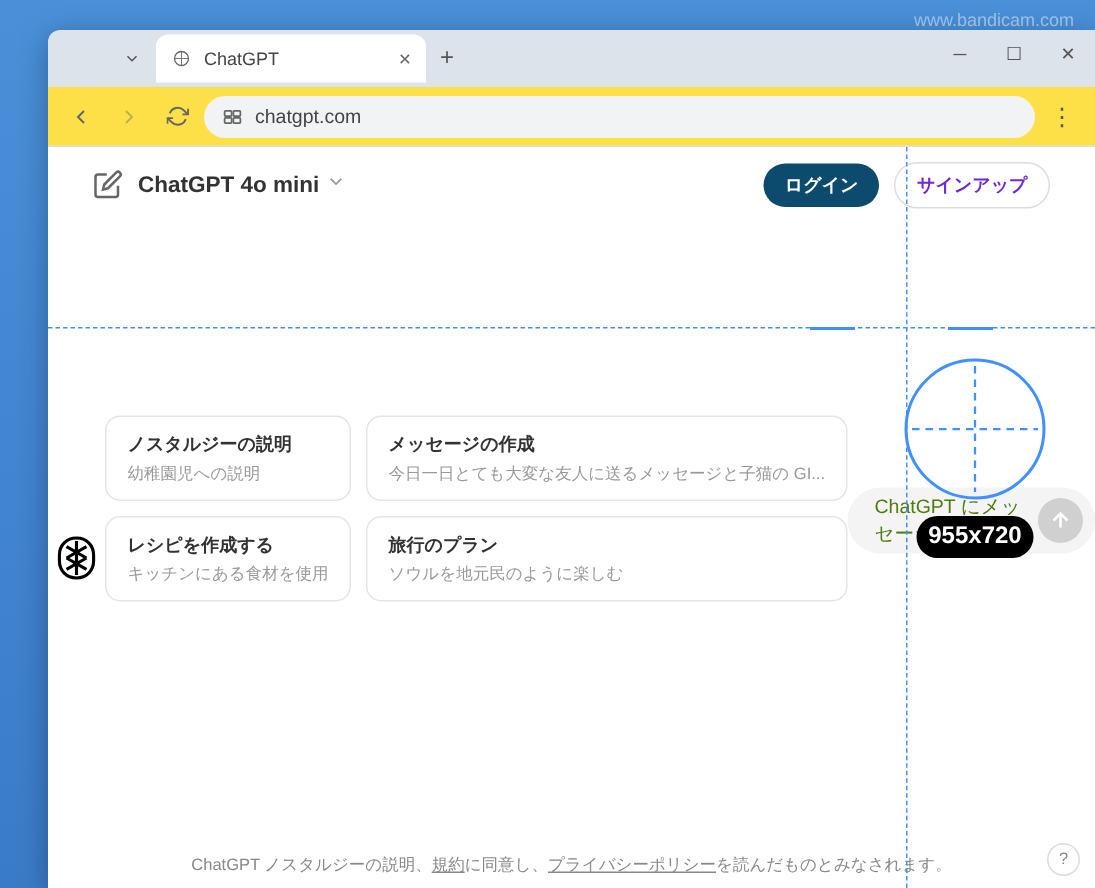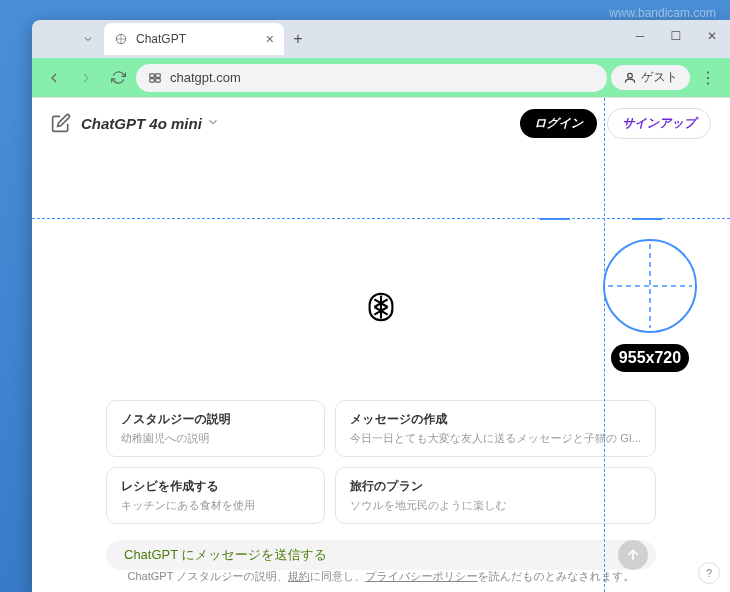--- a/index.html
+++ b/index.html
@@ -10,47 +10,47 @@
     .win-controls { position: absolute; top: 0; right: 0; display: flex; z-index: 5; }
     .win-btn { width: 36px; height: 32px; display: flex; align-items: center; justify-content: center; color: #555; font-size: 12px; }
     
     .tab-bar { height: 38px; background: #dde3ea; display: flex; align-items: center; padding-left: 8px; margin-left: 32px; }
     .tab-spacer { width: 32px; height: 30px; display: flex; align-items: center; justify-content: center; color: #555; }
     .tab { background: #fff; height: 32px; min-width: 180px; border-radius: 8px 8px 0 0; display: flex; align-items: center; padding: 0 10px; gap: 8px; font-size: 12px; color: #444; }
     .tab-icon { width: 14px; height: 14px; display: flex; align-items: center; justify-content: center; }
     .tab-close { margin-left: auto; color: #666; font-size: 14px; }
     .new-tab { width: 28px; height: 28px; display: flex; align-items: center; justify-content: center; color: #555; font-size: 16px; }
     
-    .addr-bar { height: 40px; background: #86efac; display: flex; align-items: center; padding: 0 8px; gap: 4px; border-bottom: 1px solid #e0e0e0; }
+    .addr-bar { height: 40px; background: #fde047; display: flex; align-items: center; padding: 0 8px; gap: 4px; border-bottom: 1px solid #e0e0e0; }
     .nav-btn { width: 28px; height: 28px; display: flex; align-items: center; justify-content: center; color: #666; border-radius: 50%; }
     .addr-field { flex: 1; height: 28px; background: #f1f3f4; border-radius: 14px; display: flex; align-items: center; padding: 0 12px; gap: 8px; font-size: 13px; color: #444; }
     .addr-icon { width: 14px; height: 14px; color: #666; display: flex; }
     .guest-btn { background: #f1f3f4; border-radius: 14px; padding: 4px 12px; font-size: 12px; color: #444; display: flex; align-items: center; gap: 4px; }
     .menu-btn { width: 28px; height: 28px; display: flex; align-items: center; justify-content: center; color: #555; }
     
     .content { background: #fff; height: calc(100% - 78px); position: relative; overflow: hidden; }
     
-    .app-header { height: 50px; display: flex; align-items: center; padding: 0 19px; gap: 10px; font-style: italic; }
+    .app-header { height: 50px; display: flex; align-items: center; padding: 0 30px; gap: 10px; }
     .compose-icon { color: #666; display: flex; }
     .model-sel { font-size: 15px; font-weight: 600; color: #333; display: flex; align-items: center; gap: 4px; }
     .model-chevron { color: #999; }
     .header-spacer { flex: 1; }
-    .login-btn { background: #000000; color: #fff; border-radius: 18px; padding: 6px 14px; font-size: 12px; font-weight: 600; text-align: center; }
+    .login-btn { background: #0c4a6e; color: #fff; border-radius: 18px; padding: 6px 14px; font-size: 12px; font-weight: 600; text-align: center; }
     .signup-btn { background: #fff; color: #6d28d9; border: 1px solid #ddd; border-radius: 18px; padding: 6px 14px; font-size: 12px; font-weight: 600; }
     
     .ruler-h { position: absolute; top: 120px; left: 0; right: 0; height: 0; border-top: 1.5px dashed #4090ff; z-index: 10; pointer-events: none; }
     .ruler-h-solid1 { position: absolute; top: 120px; right: 160px; width: 30px; height: 2px; background: #4090ff; z-index: 11; pointer-events: none; }
     .ruler-h-solid2 { position: absolute; top: 120px; right: 68px; width: 30px; height: 2px; background: #4090ff; z-index: 11; pointer-events: none; }
     .ruler-v { position: absolute; top: 0; bottom: 0; right: 125px; width: 0; border-left: 1.5px dashed #4090ff; z-index: 10; pointer-events: none; }
     
     .size-overlay { position: absolute; top: 140px; right: 32px; z-index: 12; pointer-events: none; text-align: center; }
     .size-circle { width: 96px; height: 96px; margin: 0 auto 10px; position: relative; }
     .size-label { background: #000; color: #fff; border-radius: 14px; padding: 5px 8px; font-size: 16px; font-weight: 600; display: inline-block; }
     
-    .main-center { position: absolute; top: 50px; left: 0; right: 0; bottom: 62px; display: flex; flex-direction: column; align-items: center; }
+    .main-center { position: absolute; top: 50px; left: 0; right: 0; bottom: 62px; display: flex; flex-direction: row; align-items: center; }
     .logo-wrap { flex: 0 0 auto; margin-top: 140px; margin-bottom: 70px; }
     .logo { width: 38px; height: 38px; color: #000; }
     
     .cards { display: grid; grid-template-columns: 1fr 1fr; gap: 10px; width: 550px; margin: 0 auto; }
     .card { border: 1px solid #e5e5e5; border-radius: 10px; padding: 10px 14px; text-align: left; }
     .card-title { font-size: 12px; font-weight: 600; color: #333; margin-bottom: 3px; }
     .card-sub { font-size: 11px; color: #999; white-space: nowrap; overflow: hidden; text-overflow: ellipsis; }
     
     .input-row { width: 550px; height: 44px; background: #f4f4f4; border-radius: 22px; display: flex; align-items: center; padding: 0 8px 0 18px; margin: 16px auto 0; }
     .input-text { flex: 1; font-size: 13px; color: #4d7c0f; }
@@ -113,27 +113,20 @@
     <div class="addr-field">
       <span class="addr-icon">
         <svg width="14" height="14" viewBox="0 0 24 24" fill="none" stroke="currentColor" stroke-width="2">
             <rect x="3" y="5" width="8" height="6" rx="1"></rect>
             <rect x="13" y="5" width="8" height="6" rx="1"></rect>
             <rect x="3" y="13" width="8" height="6" rx="1"></rect>
             <rect x="13" y="13" width="8" height="6" rx="1"></rect>
           </svg>
       </span>
       <span>chatgpt.com</span>
-    </div>
-    <div class="guest-btn">
-      <svg width="14" height="14" viewBox="0 0 24 24" fill="none" stroke="currentColor" stroke-width="2">
-          <circle cx="12" cy="8" r="4"></circle>
-          <path d="M4 20c0-4 4-6 8-6s8 2 8 6"></path>
-        </svg>
-      <span>ゲスト</span>
     </div>
     <div class="menu-btn">⋮</div>
   </div>
 
   <div class="content">
 
     <div class="app-header">
       <span class="compose-icon">
         <svg width="20" height="20" viewBox="0 0 24 24" fill="none" stroke="currentColor" stroke-width="2">
             <path d="M11 4H4a2 2 0 0 0-2 2v14a2 2 0 0 0 2 2h14a2 2 0 0 0 2-2v-7"></path>

